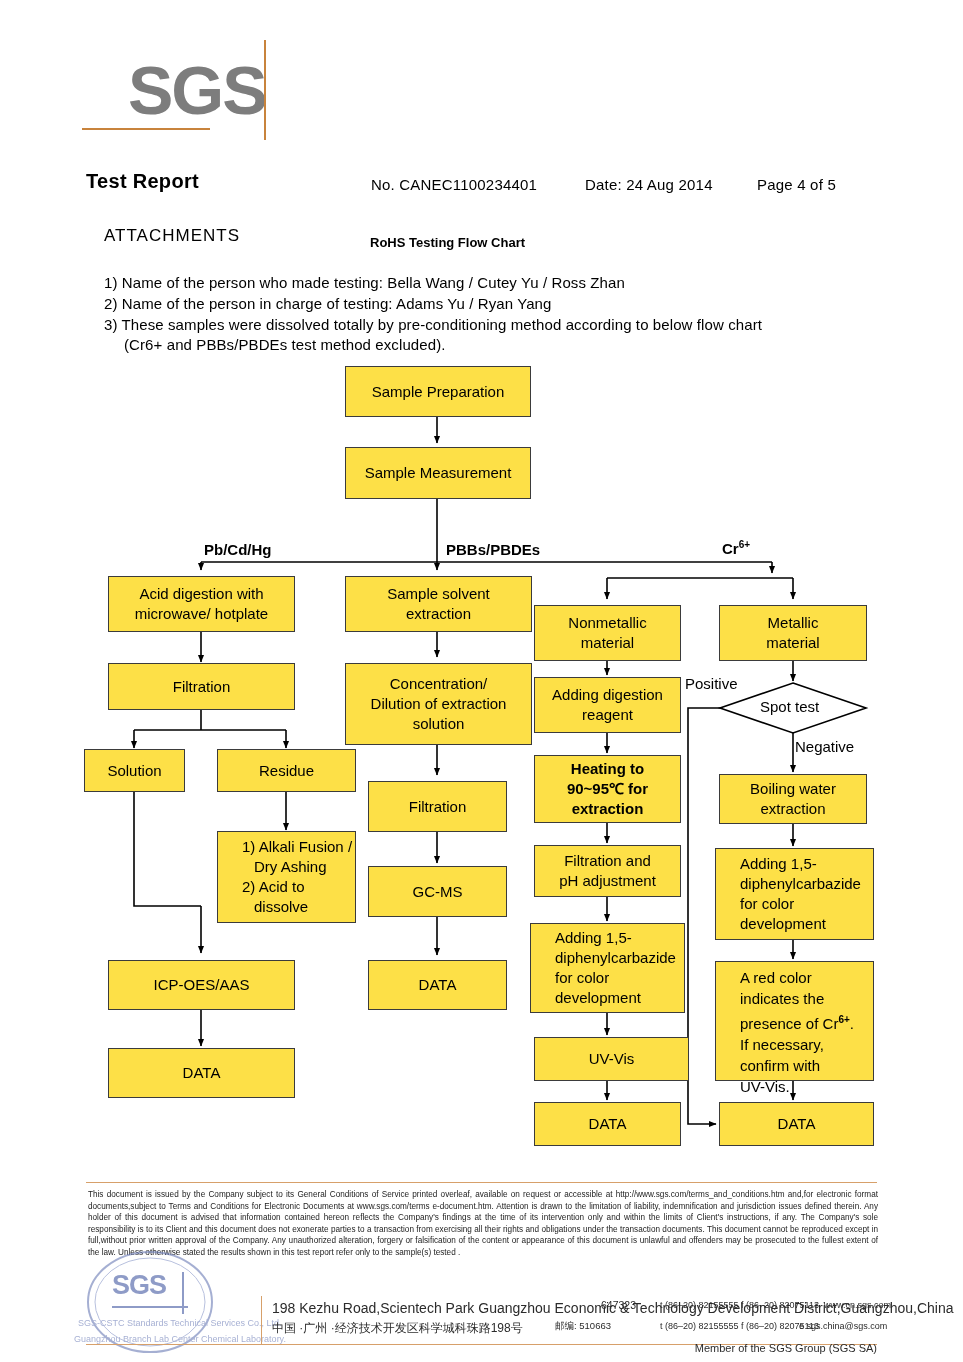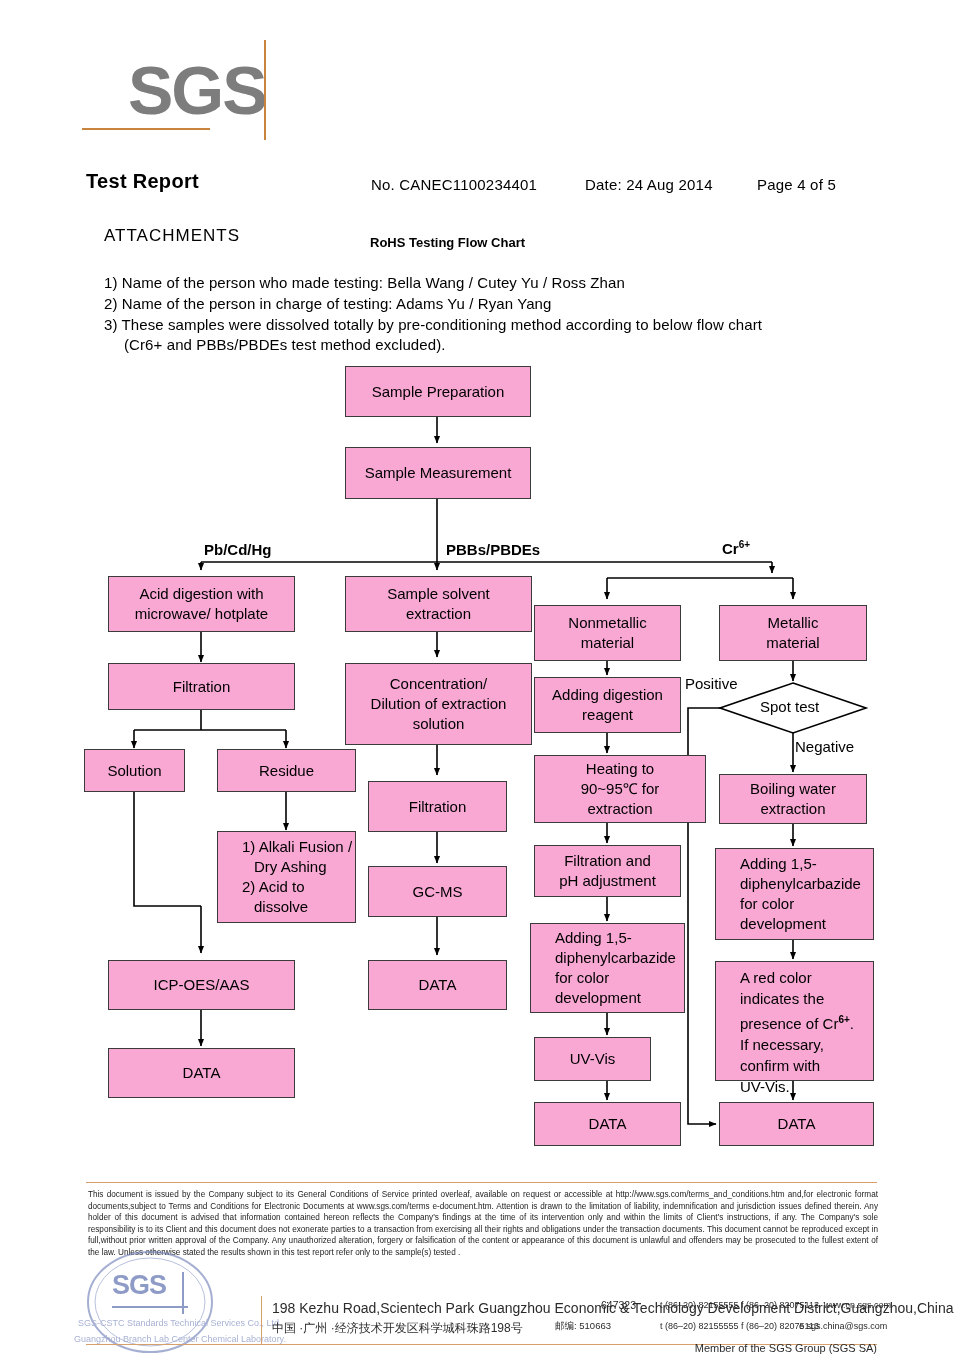--- a/index.html
+++ b/index.html
@@ -25,21 +25,21 @@
 
   .note { position:absolute; font-size:15px; letter-spacing:0.1px; white-space:pre; }
   .n1 { left:104px; top:274px; }
   .n2 { left:104px; top:295px; }
   .n3 { left:104px; top:316px; }
   .n4 { left:124px; top:336px; }
 
   
   #flow { position:absolute; left:0; top:0; width:963px; height:1362px; pointer-events:none; }
 
-  .box { position:absolute; border:1.5px solid #3b3b3b; background:#f9a8d4; box-sizing:border-box;
+  .box { position:absolute; border:1.5px solid #3b3b3b; background:#fde047; box-sizing:border-box;
          display:flex; align-items:center; justify-content:center; text-align:center;
          font-size:15px; line-height:20px; }
   .box.left  { justify-content:flex-start; text-align:left; padding-left:24px; }
   .box.topal { align-items:flex-start; padding-top:5px; }
 
   .blabel { position:absolute; font-size:15px; font-weight:bold; }
   .blabel.plain { font-weight:normal; }
   sup { font-size:10px; font-weight:bold; vertical-align:super; }
 
   
@@ -238,21 +238,21 @@
     </span>
   </div>
 
   <div class="box" style="left:534px; top:677px; width:147px; height:56px;">
     <span>
       <span>Adding digestion</span><br>
       <span>reagent</span>
     </span>
   </div>
 
-  <div class="box" style="left:534px; top:755px; width:172px; height:68px;">
+  <div class="box" style="left:534px; top:755px; width:147px; height:68px;font-weight:bold;">
     <span>
       <span>Heating to</span><br>
       <span>90~95℃  for</span><br>
       <span>extraction</span>
     </span>
   </div>
 
   <div class="box" style="left:534px; top:845px; width:147px; height:52px;">
     <span>
       <span>Filtration and</span><br>
@@ -262,21 +262,21 @@
 
   <div class="box left" style="left:530px; top:923px; width:155px; height:90px;">
     <span>
       <span>Adding 1,5-</span><br>
       <span>diphenylcarbazide</span><br>
       <span>for color</span><br>
       <span>development</span>
     </span>
   </div>
 
-  <div class="box" style="left:534px; top:1037px; width:117px; height:44px;">
+  <div class="box" style="left:534px; top:1037px; width:155px; height:44px;">
     <span>UV-Vis</span>
   </div>
 
   <div class="box" style="left:534px; top:1102px; width:147px; height:44px;">
     <span>DATA</span>
   </div>
 
   <div class="box" style="left:719px; top:605px; width:148px; height:56px;">
     <span>
       <span>Metallic</span><br>

